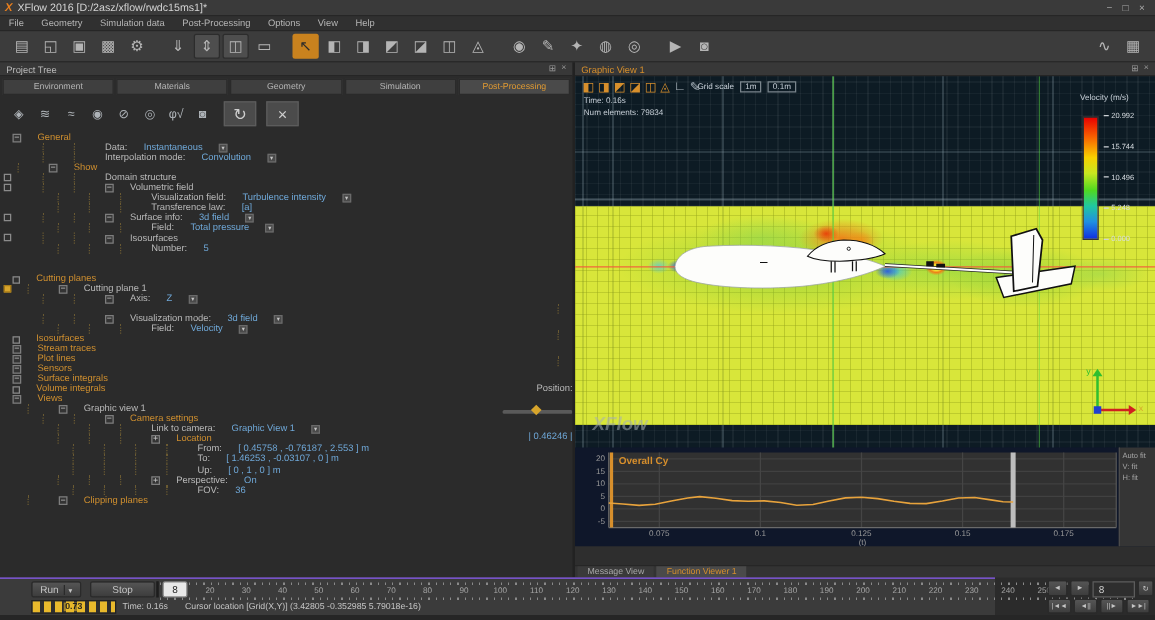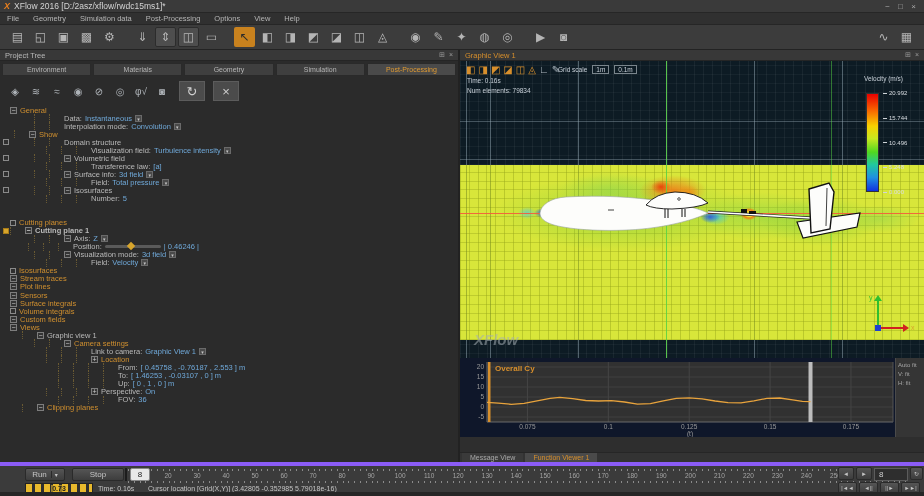--- a/index.html
+++ b/index.html
@@ -32,21 +32,21 @@
   #pt-tabs{left:0;top:13px;width:458px;height:13px;display:flex;gap:2px;padding:0 2px}
   .tab{flex:1;background:#3f3f3f;border:1px solid #2a2a2a;font-size:7px;display:flex;align-items:center;
        justify-content:center;color:#b5b5b5}
   .tab.active{background:#4a4a4a;color:#e09a32}
   #pt-tools{left:0;top:28px;width:458px;height:26px;display:flex;align-items:center;padding:0 6px}
   .ptool{width:18px;height:16px;display:flex;align-items:center;justify-content:center;
          color:#aeb3b8;font-size:10px;margin-right:3px}
   .ptool.big{width:26px;height:20px;background:#4b4b4b;border:1px solid #5c5c5c;font-size:13px;
              color:#cfcfcf;margin-left:5px}
   #tree{left:0;top:56px;width:458px;height:356px;font-size:7.5px;overflow:hidden}
-  .trow{position:relative;height:8.05px;display:flex;align-items:center;gap:3px;white-space:nowrap}
+  .trow{position:relative;height:8.05px;display:flex;align-items:flex-end;gap:13px;white-space:nowrap}
   .guide{display:inline-block;width:12px;height:100%;border-left:1px dotted #6a5a32;flex:0 0 auto}
   .expander{width:7px;height:7px;border:1px solid #7d7d7d;background:#343434;color:#cfcfcf;font-size:7px;
             line-height:5px;text-align:center;flex:0 0 auto}
   .cbox{width:6px;height:6px;border:1px solid #8a8a8a;background:#2f2f2f;flex:0 0 auto}
   .cbox.checked{background:#d7a52c;border-color:#a87c18}
   .gut{position:absolute;left:3px;top:1px}
   .seclabel{color:#cf8f2f}
   .itemlabel{color:#b9b9b9}
   .val{color:#6fa8d8}
   .ddchip{width:7px;height:7px;background:#4a4a4a;border:1px solid #6a6a6a;color:#c5c5c5;font-size:5px;
@@ -106,21 +106,21 @@
   #fvplot{left:0;top:308px;width:464px;height:79px;background:#0f172a}
   #fvside{position:absolute;left:435px;top:0;width:29px;height:79px;background:#353535;
           border-left:1px solid #4a4a4a;font-size:6px;color:#a5a5a5}
   .fitlbl{position:absolute;left:2px;white-space:nowrap}
   #btabs{left:0;top:402px;width:464px;height:10px;background:#333;display:flex;gap:2px;padding:0 2px;
          border-top:1px solid #262626}
   .btab{padding:0 8px;font-size:7px;display:flex;align-items:center;background:#3a3a3a;color:#a8a8a8}
   .btab.active{background:#4a4a4a;color:#d78f2c}
 
   
-  #bottombar{left:0;top:462px;width:924px;height:30px;background:#3b3b3b;border-top:4px solid #8b5cf6}
+  #bottombar{left:0;top:462px;width:796px;height:30px;background:#3b3b3b;border-top:1px solid #8b5cf6}
   .bbtn{position:absolute;background:linear-gradient(#555,#3d3d3d);border:1px solid #2a2a2a;
         color:#c5c5c5;font-size:8px;display:flex;align-items:center;justify-content:center;border-radius:2px}
   #progress{left:25px;top:17px;width:68px;height:11px;border:1px solid #222;
     background:repeating-linear-gradient(90deg,#e8b92c 0 6px,#2e2e2e 6px 9px);
     display:flex;align-items:center;justify-content:center}
   #progress span{font-size:7px;color:#1d1d1d;font-weight:bold;background:rgba(232,185,44,.6);padding:0 1px}
   .dotstrip{position:absolute;height:2px;width:780px;left:128px;
     background:repeating-linear-gradient(90deg,#8a8a8a 0 1px,transparent 1px 5.8px)}
   .tnum{position:absolute;top:6px;width:16px;text-align:center;font-size:6.5px;color:#a5a5a5}
   #handle{left:130px;top:2px;width:20px;height:13px;background:#e8e8e8;border:1px solid #888;
@@ -234,34 +234,34 @@
         <span class="guide"></span>
         <span class="expander">−</span>
         <span class="seclabel">Show</span>
       </div>
       <div class="trow" style="padding-left: 34px;">
         <span class="cbox gut"></span>
         <span class="guide"></span>
         <span class="guide"></span>
         <span class="itemlabel">Domain structure</span>
       </div>
+      <div class="trow" style="padding-left: 34px;">
+        <span class="cbox gut"></span>
+        <span class="guide"></span>
+        <span class="guide"></span>
+        <span class="expander">−</span>
+        <span class="itemlabel">Volumetric field</span>
+      </div>
       <div class="trow" style="padding-left: 46px;">
         <span class="guide"></span>
         <span class="guide"></span>
         <span class="guide"></span>
         <span class="itemlabel">Visualization field:</span>
         <span class="val">Turbulence intensity</span>
         <span class="ddchip">▾</span>
-      </div>
-      <div class="trow" style="padding-left: 34px;">
-        <span class="cbox gut"></span>
-        <span class="guide"></span>
-        <span class="guide"></span>
-        <span class="expander">−</span>
-        <span class="itemlabel">Volumetric field</span>
       </div>
       <div class="trow" style="padding-left: 46px;">
         <span class="guide"></span>
         <span class="guide"></span>
         <span class="guide"></span>
         <span class="itemlabel">Transference law:</span>
         <span class="val">[a]</span>
       </div>
       <div class="trow" style="padding-left: 34px;">
         <span class="cbox gut"></span>
@@ -291,35 +291,35 @@
         <span class="guide"></span>
         <span class="guide"></span>
         <span class="guide"></span>
         <span class="itemlabel">Number:</span>
         <span class="val">5</span>
       </div>
       <div class="trow" style="padding-left: 10px; margin-top: 16px;">
         <span class="cbox"></span>
         <span class="seclabel">Cutting planes</span>
       </div>
-      <div class="trow" style="padding-left: 10px; font-weight: bold;">
+      <div class="trow" style="padding-left: 22px;">
         <span class="cbox gut checked"></span>
         <span class="guide"></span>
         <span class="expander">−</span>
         <span class="itemlabel">Cutting plane 1</span>
       </div>
       <div class="trow" style="padding-left: 34px;">
         <span class="guide"></span>
         <span class="guide"></span>
         <span class="expander">−</span>
         <span class="itemlabel">Axis:</span>
         <span class="val">Z</span>
         <span class="ddchip">▾</span>
       </div>
-      <div class="trow" style="padding-left: 28px;">
+      <div class="trow" style="padding-left: 28px; flex-direction: column;">
         <span class="guide"></span>
         <span class="guide"></span>
         <span class="guide"></span>
         <span class="itemlabel">Position:</span>
         <span class="slidertrack">
           <span class="sliderhandle"></span>
         </span>
         <span class="val">| 0.46246 |</span>
       </div>
       <div class="trow" style="padding-left: 34px;">
@@ -354,24 +354,20 @@
         <span class="expander">−</span>
         <span class="seclabel">Sensors</span>
       </div>
       <div class="trow" style="padding-left: 10px;">
         <span class="expander">−</span>
         <span class="seclabel">Surface integrals</span>
       </div>
       <div class="trow" style="padding-left: 10px;">
         <span class="cbox"></span>
         <span class="seclabel">Volume integrals</span>
-      </div>
-      <div class="trow" style="padding-left: 10px;">
-        <span class="expander">−</span>
-        <span class="seclabel">Custom fields</span>
       </div>
       <div class="trow" style="padding-left: 10px;">
         <span class="expander">−</span>
         <span class="seclabel">Views</span>
       </div>
       <div class="trow" style="padding-left: 22px;">
         <span class="guide"></span>
         <span class="expander">−</span>
         <span class="itemlabel">Graphic view 1</span>
       </div>

